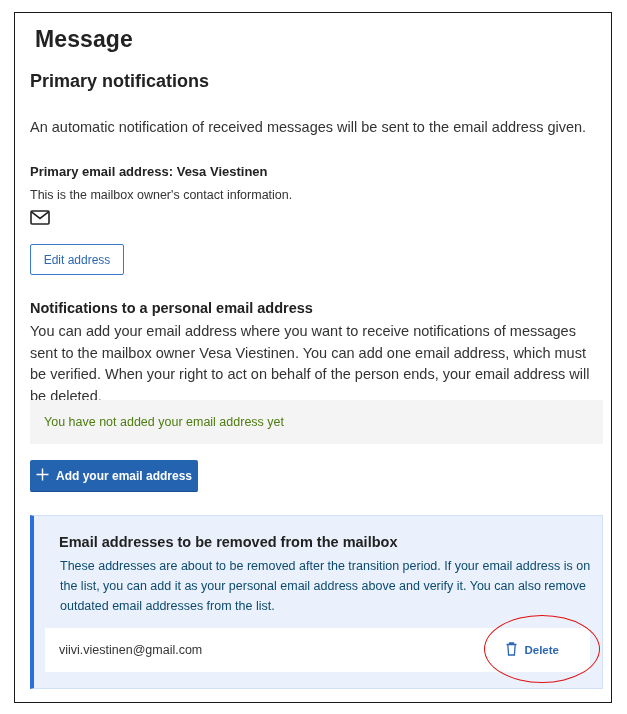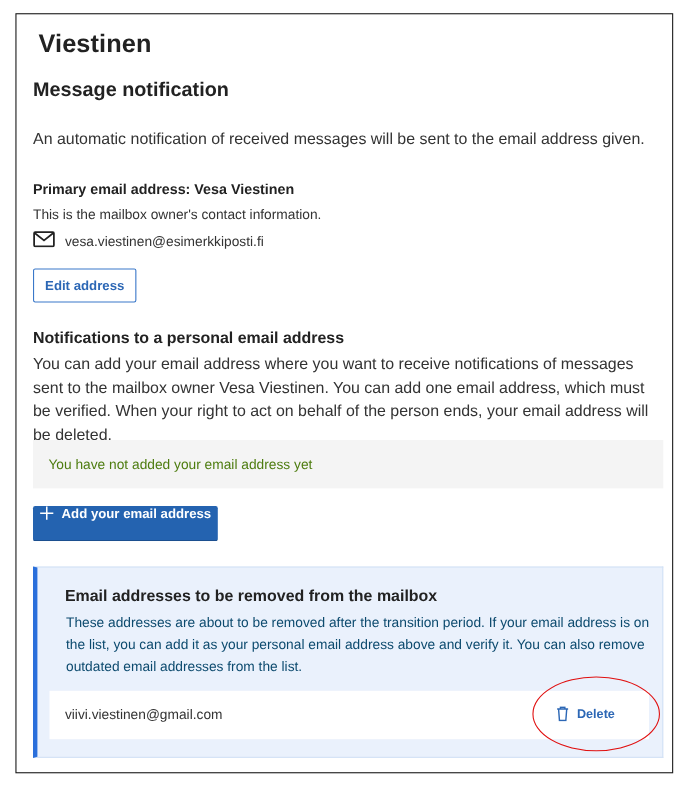--- a/index.html
+++ b/index.html
@@ -15,33 +15,33 @@
     .intro { left: 15px; top: 106px; font-size: 14.5px; color: #333; }
     .label-bold { font-size: 13px; font-weight: 700; color: #222; }
     .small { font-size: 12.5px; color: #333; }
     .primary-label { left: 15px; top: 151px; }
     .primary-desc { left: 15px; top: 175px; }
     .email-row { left: 15px; top: 197px; display: flex; align-items: center; gap: 9px; }
     .email-row .txt { font-size: 12.5px; color: #333; }
     .btn-outline {
       left: 15px; top: 231px; width: 94px; height: 31px;
       border: 1px solid #3a78c9; border-radius: 2px; background: #fff;
-      color: #2c67b5; font-size: 12px; font-weight: 700;
+      color: #2c67b5; font-size: 12px; font-weight: 400;
       display: flex; align-items: center; justify-content: center; cursor: pointer;
     }
     .notif-title { left: 15px; top: 287px; font-size: 14.5px; font-weight: 700; color: #222; }
     .notif-desc { left: 15px; top: 308px; width: 570px; font-size: 14.5px; line-height: 21.5px; color: #333; }
     .grey-box {
       left: 15px; top: 387px; width: 573px; height: 44px; background: #f4f4f4;
       display: flex; align-items: center; padding-left: 14px; font-size: 12.5px; color: #4d7c0f;
     }
     .btn-primary {
       left: 15px; top: 447px; width: 168px; height: 32px; background: #2463b0;
       border-radius: 2px; color: #fff; font-size: 12px; font-weight: 700;
-      display: flex; justify-content: center; gap: 7px; cursor: pointer;
+      display: flex; align-items: center; justify-content: center; gap: 7px; cursor: pointer;
       border-bottom: 1px solid #1b4f8f;
     }
     .notice {
       left: 15px; top: 502px; width: 573px; height: 174px; background: #eaf1fc;
       border: 1px solid #d3e1f5; border-left: 4px solid #2a6fdb;
     }
     .notice-title { left: 11px; top: 18px; font-size: 14.5px; font-weight: 700; color: #222; margin-left: 14px; }
     .notice-desc { left: 26px; top: 40px; width: 548px; font-size: 12.5px; line-height: 20px; color: #0c4a6e; }
     .removed-row {
       left: 11px; top: 112px; width: 545px; height: 44px; background: #ffffff;
@@ -54,34 +54,33 @@
     }
     .annotation {
       position: absolute; left: 484px; top: 615px; width: 116px; height: 68px;
       border: 1.5px solid #e01010; border-radius: 50%; pointer-events: none;
     }
   </style>
 </head>
 <body>
 
 <div class="frame">
-  <div class="abs page-title">Viestinen</div>
-  <div class="abs section-title">Message notification</div>
+  <div class="abs page-title">Message</div>
+  <div class="abs section-title">Primary notifications</div>
   <div class="abs intro">An automatic notification of received messages will be sent to the email address given.</div>
 
   <div class="abs label-bold primary-label">Primary email address: Vesa Viestinen</div>
   <div class="abs small primary-desc">This is the mailbox owner's contact information.</div>
   <div class="abs email-row">
     <span>
       <svg width="20" height="15" viewBox="0 0 20 15">
           <rect x="1" y="1" width="18" height="13" rx="1" fill="none" stroke="#222" stroke-width="1.6"></rect>
           <path d="M1.5 1.8 L10 8.5 L18.5 1.8" fill="none" stroke="#222" stroke-width="1.6"></path>
         </svg>
     </span>
-    <span class="txt">vesa.viestinen@esimerkkiposti.fi</span>
   </div>
   <div class="abs btn-outline">Edit address</div>
 
   <div class="abs notif-title">Notifications to a personal email address</div>
   <div class="abs notif-desc">You can add your email address where you want to receive notifications of messages sent to the mailbox owner Vesa Viestinen. You can add one email address, which must be verified. When your right to act on behalf of the person ends, your email address will be deleted.</div>
   <div class="abs grey-box">You have not added your email address yet</div>
   <div class="abs btn-primary">
     <span>
       <svg width="13" height="13" viewBox="0 0 13 13">
           <path d="M6.5 0.5 V12.5 M0.5 6.5 H12.5" stroke="#fff" stroke-width="1.4"></path>

